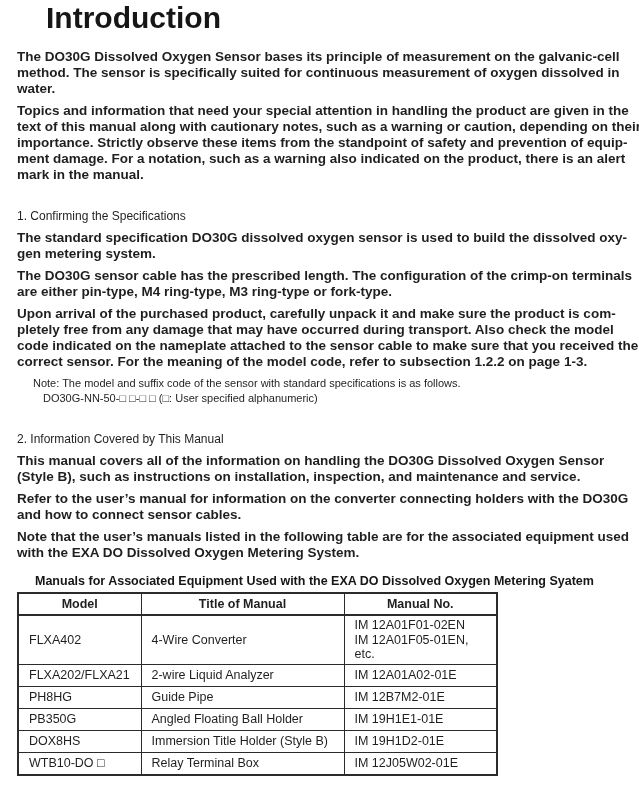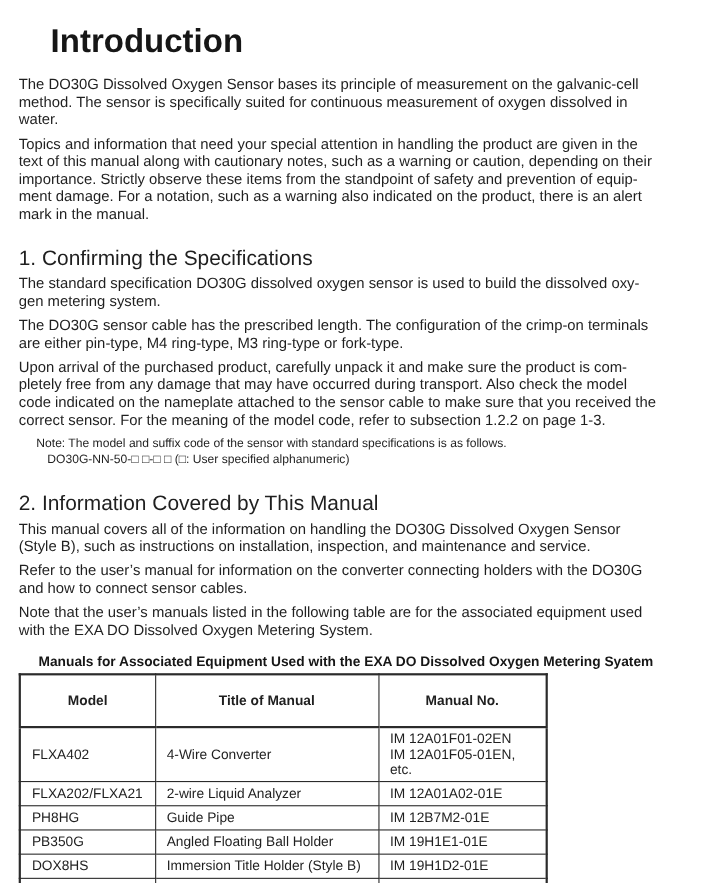--- a/index.html
+++ b/index.html
@@ -16,32 +16,33 @@
   }
   .page {
     position: relative;
     width: 639px;
     height: 803px;
   }
   h1.title {
     font-size: 30px;
     font-weight: bold;
     line-height: 32px;
-    margin: 22px 0 15px 46px;
+    margin: 2px 0 15px 46px;
     letter-spacing: 0px;
     color: #161616;
   }
   p.body {
     font-size: 13.5px;
     line-height: 16px;
     margin: 0 0 6px 17px;
     white-space: pre;
+    font-weight: bold;
   }
   h2.sec {
-    font-size: 19px;
+    font-size: 12px;
     font-weight: normal;
     line-height: 16px;
     margin: 25px 0 6px 17px;
   }
   .note {
     font-size: 11px;
     line-height: 15px;
     margin: 2px 0 0 33px;
   }
   .note .note-l2 {
@@ -63,21 +64,21 @@
   }
   table.manuals th, table.manuals td {
     border: 1px solid #2b2b2b;
     font-size: 12.5px;
     vertical-align: middle;
   }
   table.manuals th {
     font-weight: bold;
     text-align: center;
     height: 18px;
-    padding: 14px 4px;
+    padding: 1px 4px;
     border-bottom: 2px solid #2b2b2b;
     margin-top: 16px;
   }
   table.manuals td {
     text-align: left;
     padding: 2px 4px 2px 10px;
     height: 17px;
     line-height: 14.5px;
     white-space: pre-line;
   }

